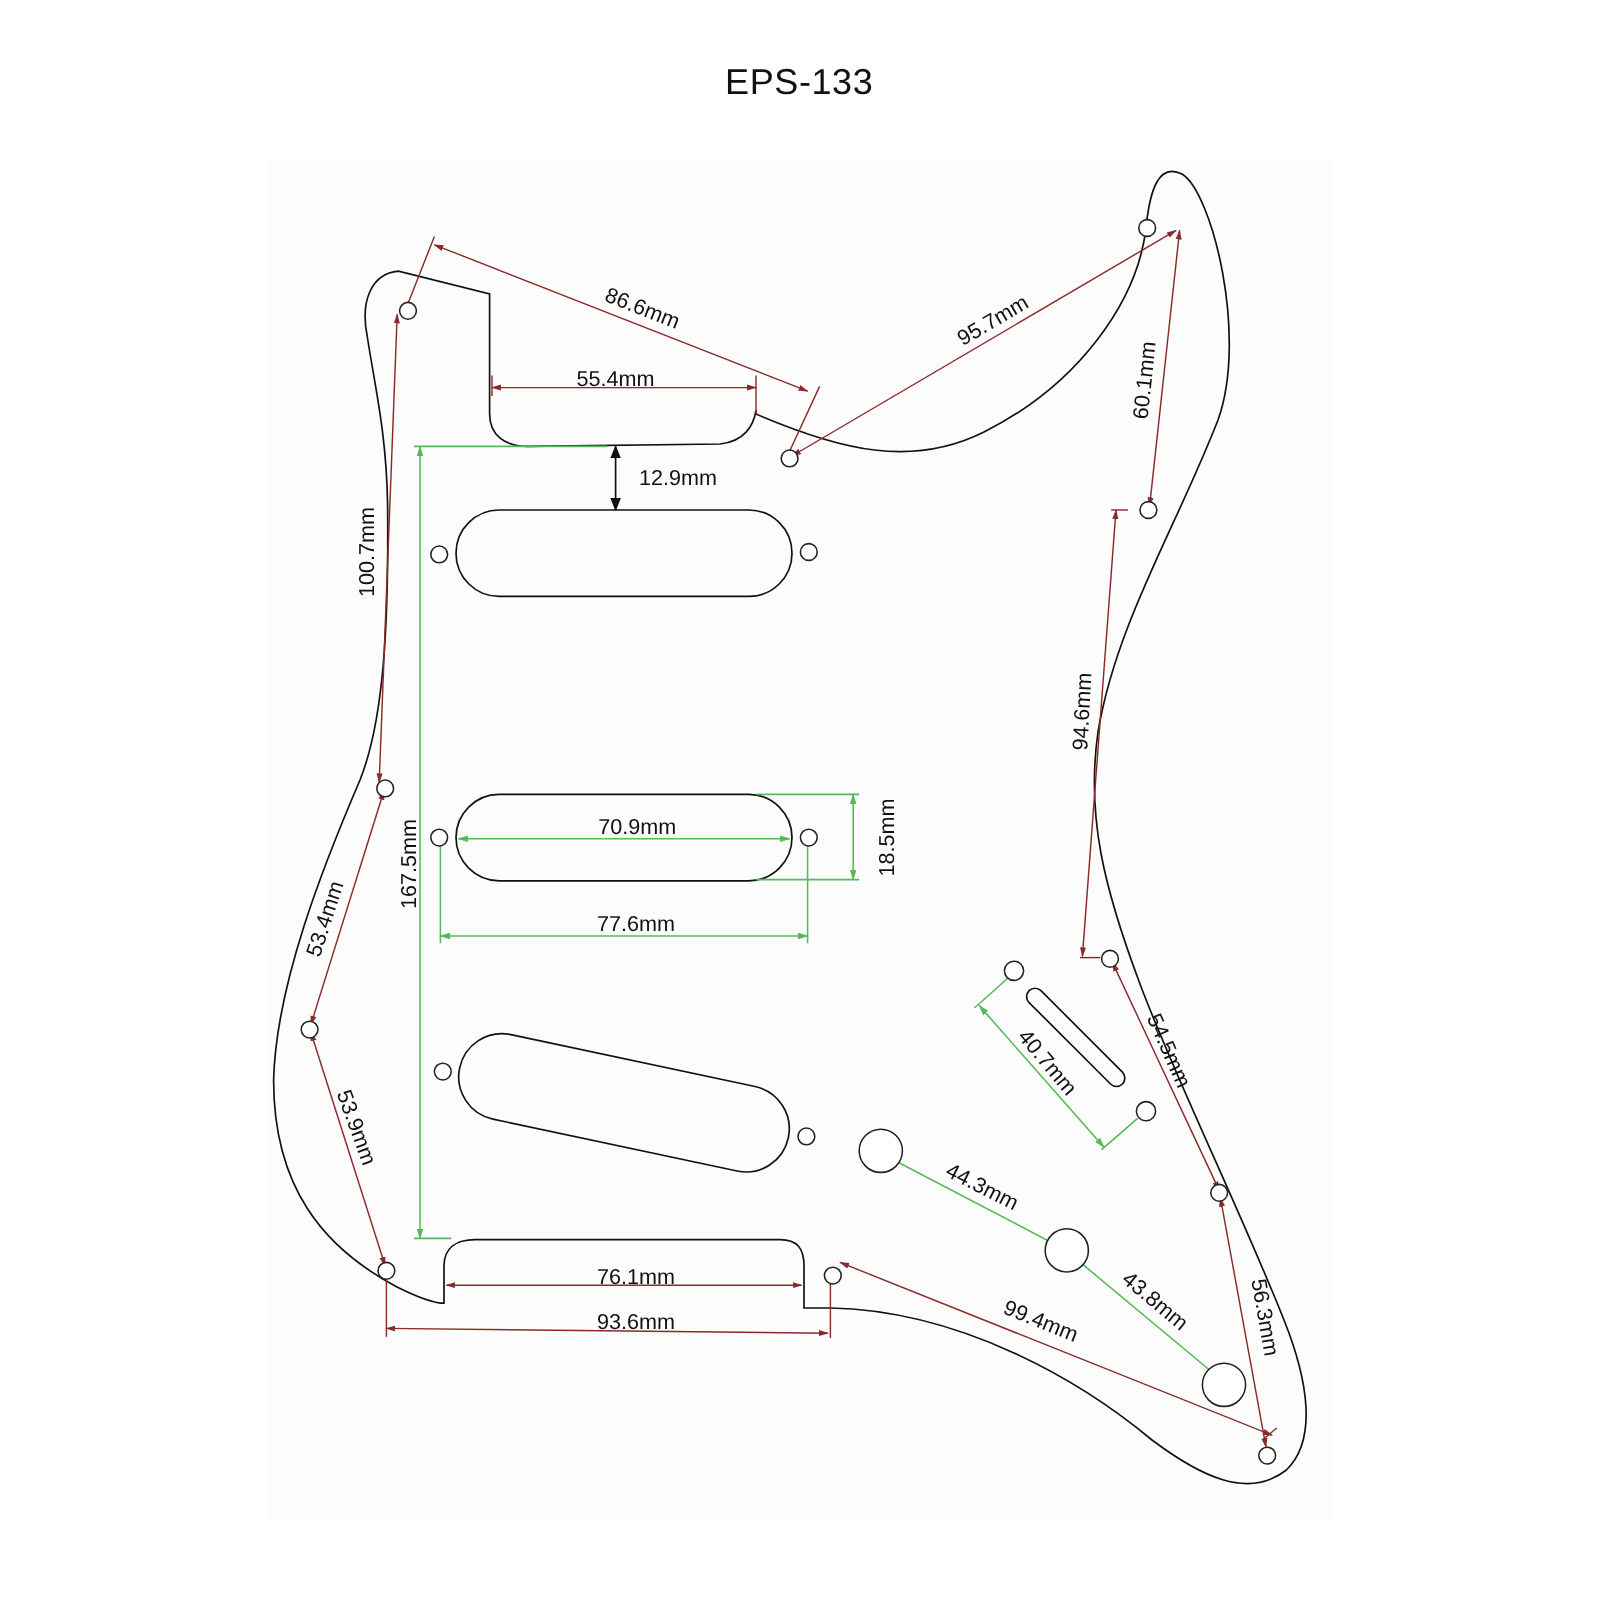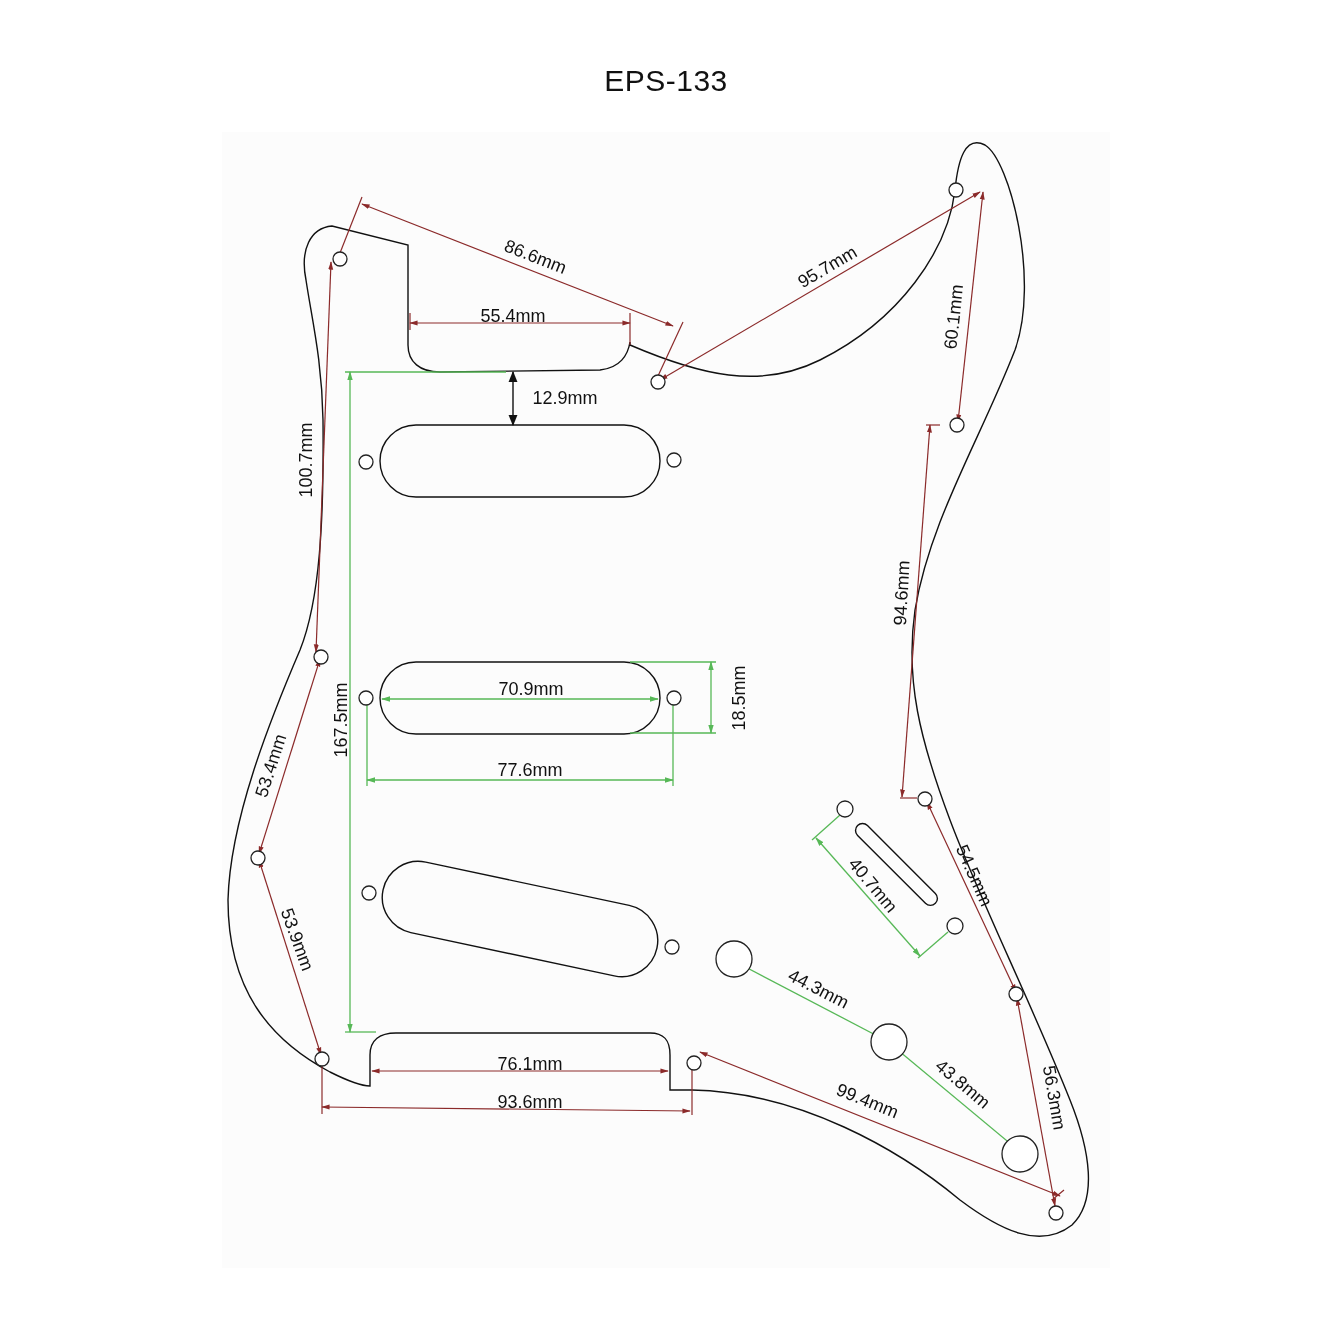--- a/index.html
+++ b/index.html
@@ -1,18 +1,18 @@
 <!DOCTYPE html>
 <html><head>
 <meta charset="utf-8">
 <style>
   html, body { margin:0; padding:0; background:#ffffff; }
   body { width:1332px; height:1333px; position:relative; overflow:hidden;
          font-family:"Liberation Sans", sans-serif; }
-  #title { position:absolute; left:0; top:64px; width:1332px; text-align:center;
+  #title { position:absolute; left:0; top:52px; width:1332px; text-align:center;
            font-size:30px; color:#111; font-weight:400; letter-spacing:0.5px; }
   #canvas-bg { position:absolute; left:222px; top:132px; width:888px; height:1136px; background:#fcfcfc; }
   svg#drawing { position:absolute; left:0; top:0; }
   .outline { fill:none; stroke:#111; stroke-width:1.4; }
   .hole { fill:#fff; stroke:#222; stroke-width:1.3; }
   .dim-red { stroke:#8b2a2a; stroke-width:1.2; fill:none; }
   .dim-green { stroke:#57b857; stroke-width:1.3; fill:none; }
   .dim-black { stroke:#111; stroke-width:1.4; fill:none; }
   .dim-label { font-family:"Liberation Sans", sans-serif; font-size:18px; fill:#111; }
 </style>

